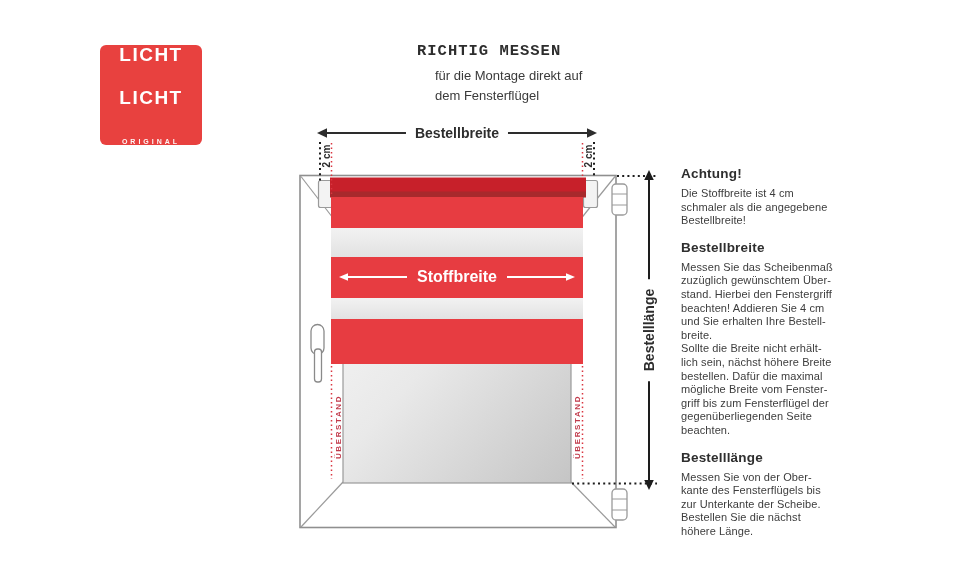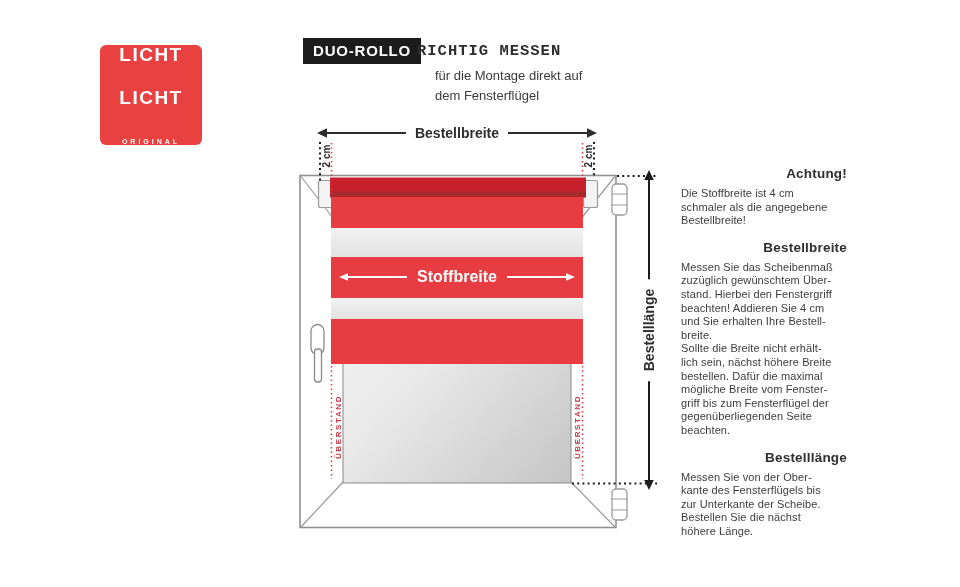--- a/index.html
+++ b/index.html
@@ -53,39 +53,38 @@
   .lbl-2cm.right{left:588px;top:156px;}
   .lbl-ueberstand{
     font-size:8px;font-weight:bold;letter-spacing:1.6px;color:#c0394a;
     transform:translate(-50%,-50%) rotate(-90deg);
   }
   .lbl-ueberstand.left{left:338px;top:427px;}
   .lbl-ueberstand.right{left:577px;top:427px;}
   
   .instructions{position:absolute;left:681px;top:166px;width:166px;}
   .instructions h3{
-    margin:0 0 6px;font-size:13.5px;font-weight:bold;color:#2e2e2e;letter-spacing:.2px;text-align:right;
+    margin:0 0 6px;font-size:13.5px;font-weight:bold;color:#2e2e2e;letter-spacing:.2px;
   }
   .instructions p{
     margin:0 0 12px;font-size:11px;line-height:13.6px;color:#3c3c3c;
     white-space:pre-line;letter-spacing:.1px;
   }
 </style>
 </head>
 <body>
 
 <div id="stage">
 
   <div class="logo">
     <div class="logo-line">LICHT</div>
     <div class="logo-line">LICHT</div>
     <div class="logo-sub">ORIGINAL</div>
   </div>
 
-  <div class="badge">DUO-ROLLO</div>
   <div class="title">RICHTIG MESSEN</div>
   <div class="subtitle">für die Montage direkt auf
 dem Fensterflügel</div>
 
   <svg class="diagram" width="960" height="587" viewBox="0 0 960 587">
     <defs>
       <linearGradient id="glassGrad" x1="0" y1="0" x2="1" y2="1">
         <stop offset="0" stop-color="#f8f8f8"></stop>
         <stop offset="0.45" stop-color="#e9e9e9"></stop>
         <stop offset="1" stop-color="#c5c5c5"></stop>

